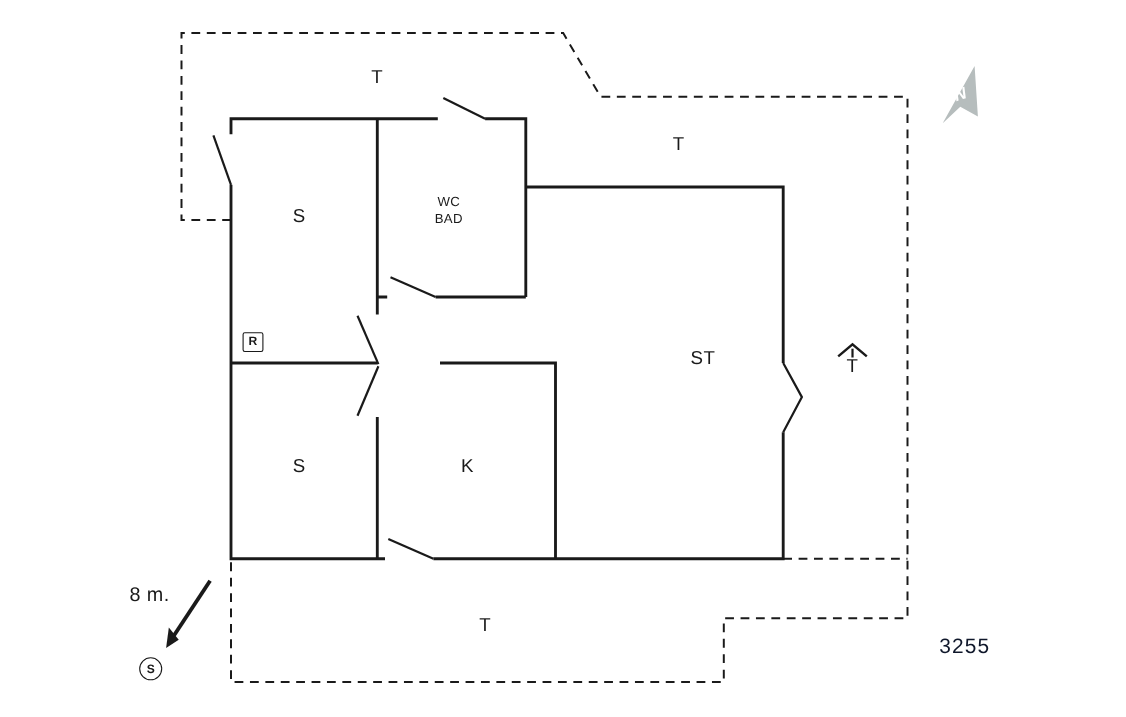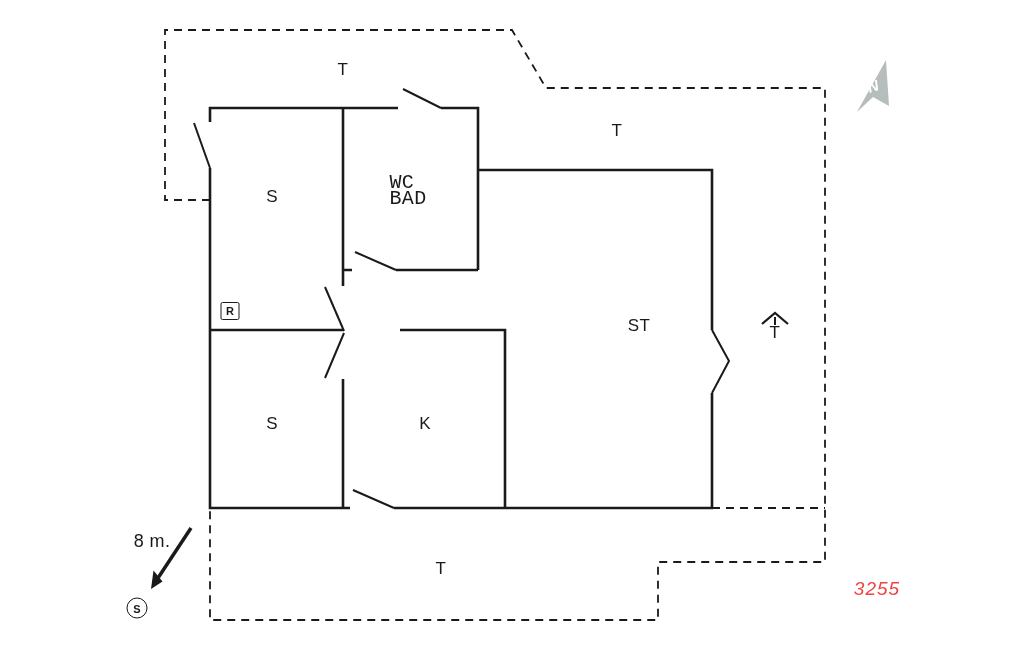--- a/index.html
+++ b/index.html
@@ -5,38 +5,38 @@
   html,body{margin:0;padding:0;background:#ffffff;}
   .canvas{
     position:relative;width:1024px;height:652px;background:#ffffff;
     font-family:"Liberation Sans", sans-serif;overflow:hidden;color:#1a1a1a;
   }
   svg.plan{position:absolute;left:0;top:0;}
   .lbl{
     position:absolute;transform:translate(-50%,-50%);
     font-size:17px;letter-spacing:.4px;white-space:nowrap;color:#1a1a1a;
   }
-  .lbl.two-line{font-size:20px;line-height:16px;letter-spacing:.3px;font-family:Liberation Mono, monospace;}
+  .lbl.two-line{text-align:center;font-size:12px;line-height:16px;letter-spacing:.3px;}
   .lbl.two-line span{display:block;}
   .marker-r{
     position:absolute;transform:translate(-50%,-50%);
     width:17px;height:16px;border:1.7px solid #1a1a1a;border-radius:2px;
     display:flex;align-items:center;justify-content:center;
     font-size:11px;font-weight:bold;
   }
   .marker-s{
     position:absolute;transform:translate(-50%,-50%);
     width:19px;height:19px;border:1.6px solid #1a1a1a;border-radius:50%;
     display:flex;align-items:center;justify-content:center;
     font-size:11px;font-weight:bold;
   }
   .scale-label{font-size:18px;}
   .plan-number{
     position:absolute;transform:translate(-50%,-50%);
-    font-size:19px;color:#ef4444;letter-spacing:1px;font-style:italic;
+    font-size:19px;color:#0f172a;letter-spacing:1px;
   }
   .compass-n{
     position:absolute;transform:translate(-50%,-50%) rotate(-18deg);
     font-size:15px;font-style:italic;font-weight:bold;color:#ffffff;
   }
 </style>
 </head>
 <body>
 
 <div class="canvas">
@@ -84,21 +84,21 @@
   <div class="marker-r" style="left:230px;top:311px">R</div>
 
   <div class="lbl" style="left:343px;top:70px">T</div>
 
   <div class="lbl" style="left:617px;top:131px">T</div>
 
   <div class="lbl" style="left:775px;top:333px">T</div>
 
   <div class="lbl" style="left:441px;top:569px">T</div>
 
-  <div class="lbl scale-label" style="left:152px;top:541px">8 m.</div>
+  <div class="lbl scale-label" style="left:136px;top:541px">8 m.</div>
 
   <div class="marker-s" style="left:137px;top:608px">S</div>
 
   <div class="compass-n" style="left:873px;top:86px">N</div>
 
   <div class="plan-number" style="left:877px;top:589px">3255</div>
 
 </div>
 
 </body></html>

